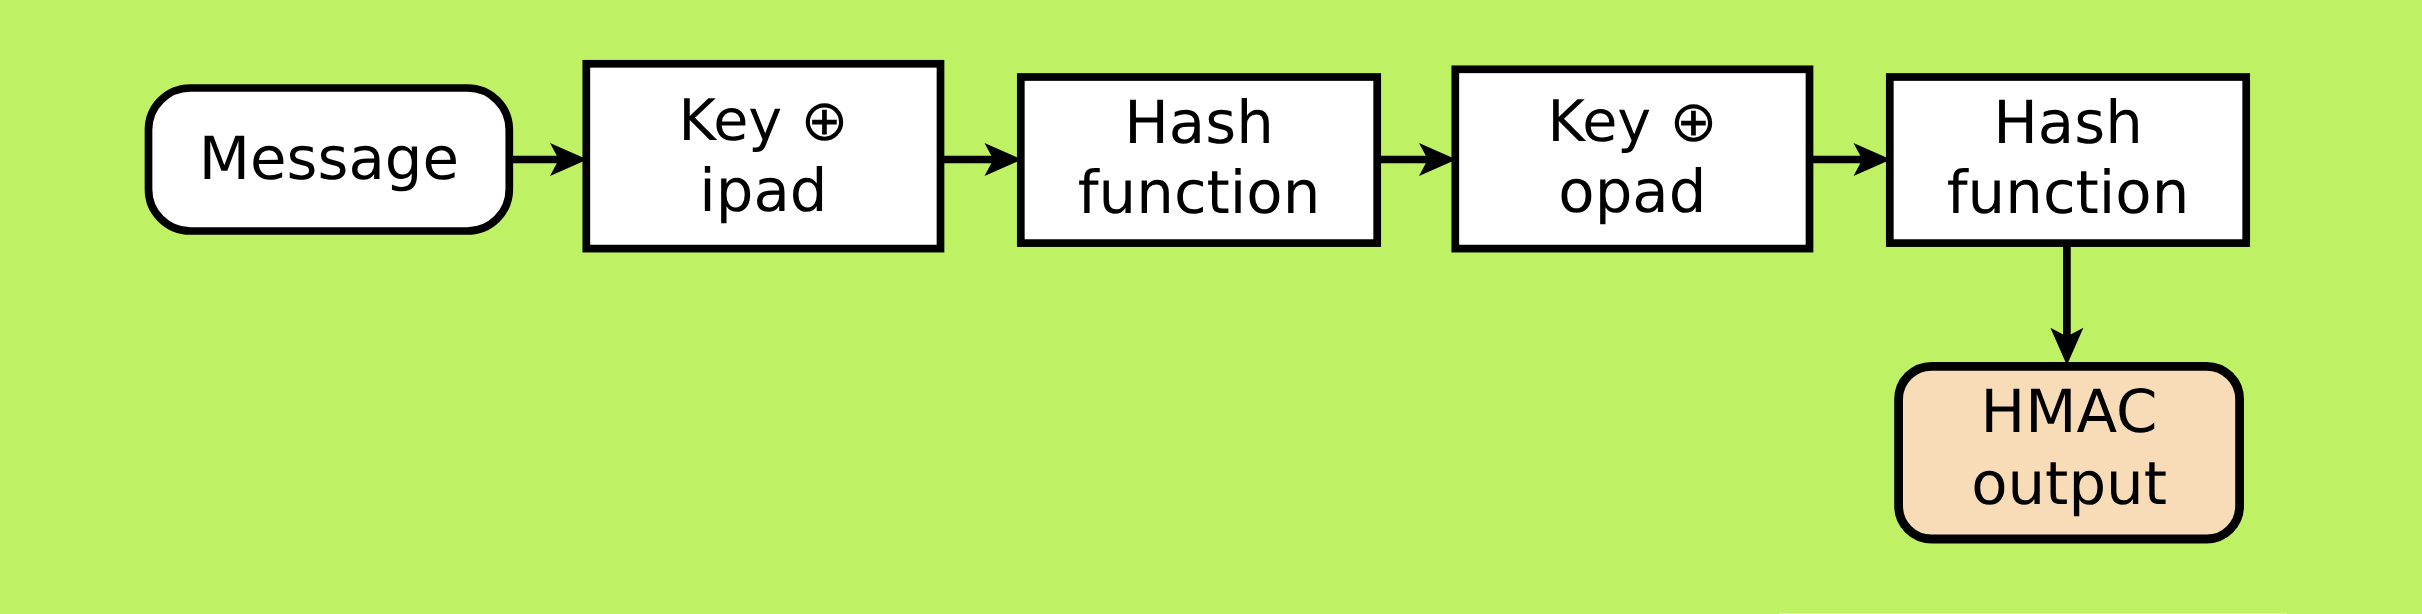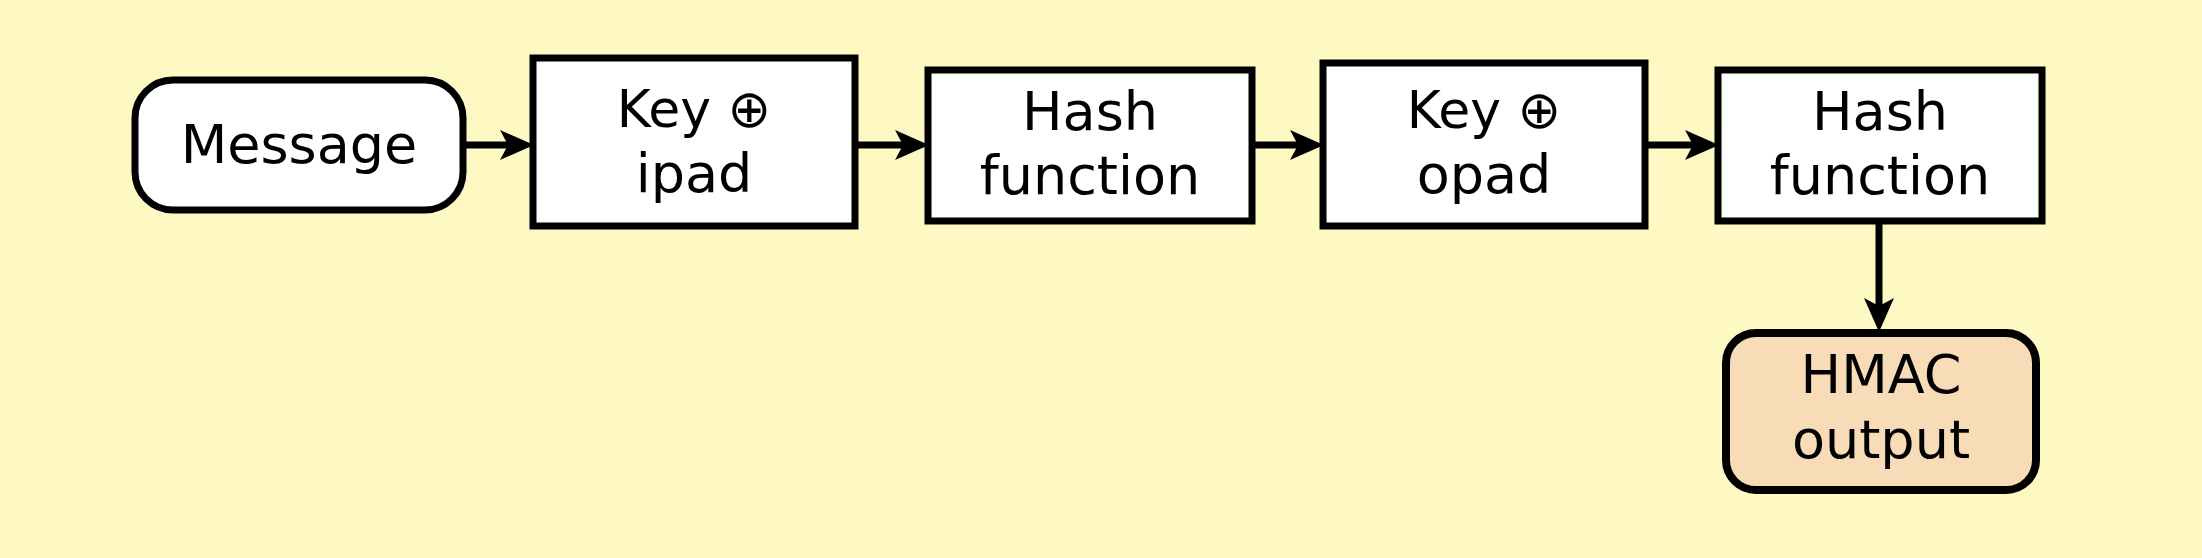--- a/index.html
+++ b/index.html
@@ -54,21 +54,21 @@
     fill: none;
   }
   .edge-head {
     fill: #000000;
     stroke: none;
   }
 </style>
 </head>
 <body>
 
-<div id="canvas" style="background: #fef9c3; text-decoration: underline;">
+<div id="canvas" style="background: #bef264; text-decoration: underline;">
   <svg id="diagram-svg" viewBox="0 0 2202 558" xmlns="http://www.w3.org/2000/svg">
 
     <g>
       <line class="edge-line" x1="463" y1="145" x2="512" y2="145" stroke="#000000"></line>
       <polygon class="edge-head" points="534,145 500,130 508,145 500,160" fill="#000000"></polygon>
     </g>
 
     <g>
       <line class="edge-line" x1="856" y1="145" x2="906" y2="145" stroke="#000000"></line>
       <polygon class="edge-head" points="929,145 895,130 903,145 895,160" fill="#000000"></polygon>

